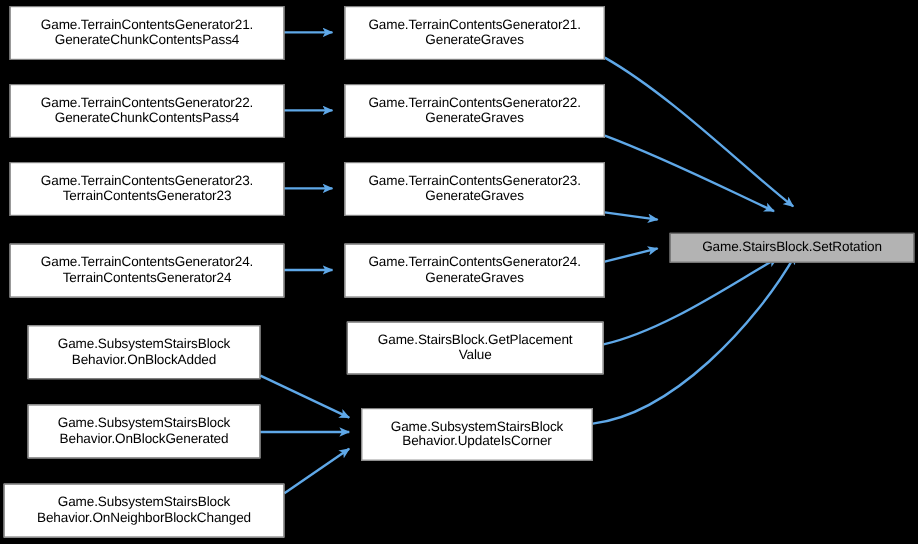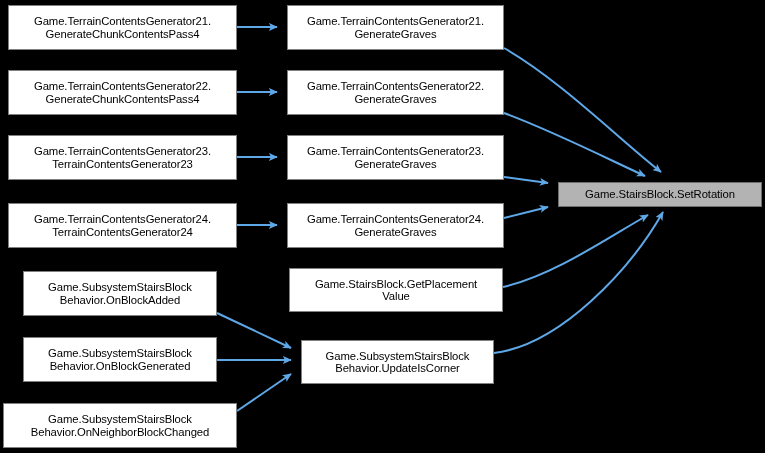--- a/index.html
+++ b/index.html
@@ -85,17 +85,17 @@
 GenerateGraves</span>
       </div>
       <div class="node" style="left: 289px; top: 268px; width: 214px; height: 44px;">
         <span class="lbl">Game.StairsBlock.GetPlacement
 Value</span>
       </div>
       <div class="node" style="left: 301px; top: 340px; width: 193px; height: 44px;">
         <span class="lbl">Game.SubsystemStairsBlock
 Behavior.UpdateIsCorner</span>
       </div>
-      <div class="node target" style="left: 558px; top: 182px; width: 204px; height: 25px;">
+      <div class="node target" style="left: 558px; top: 194px; width: 204px; height: 25px;">
         <span class="lbl">Game.StairsBlock.SetRotation</span>
       </div>
     </div>
 </div>
 
 </body></html>

